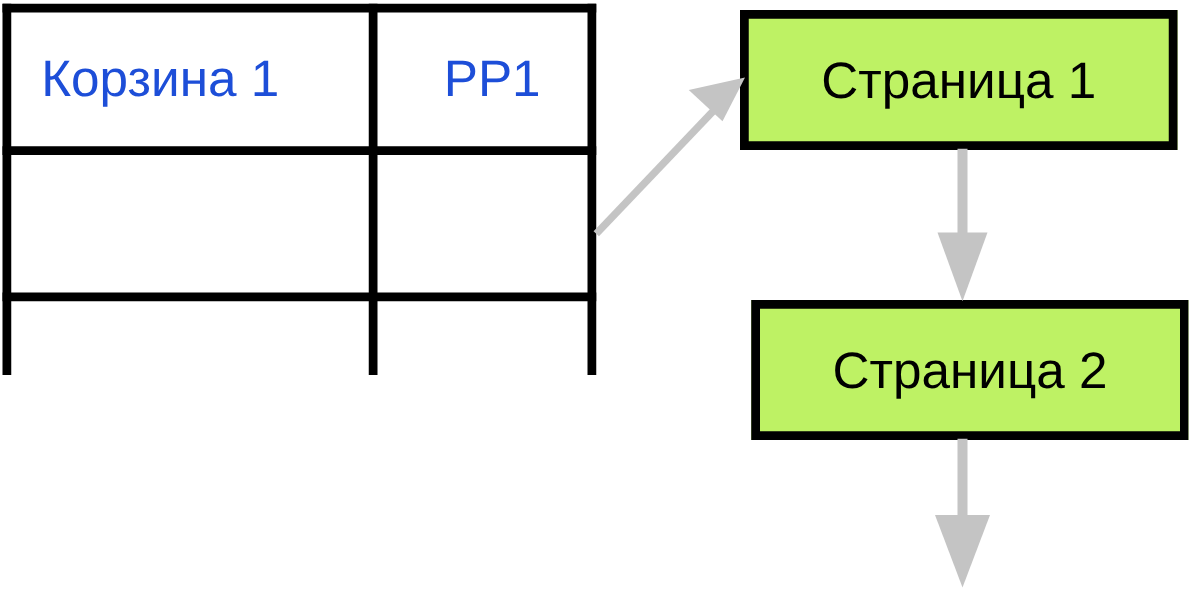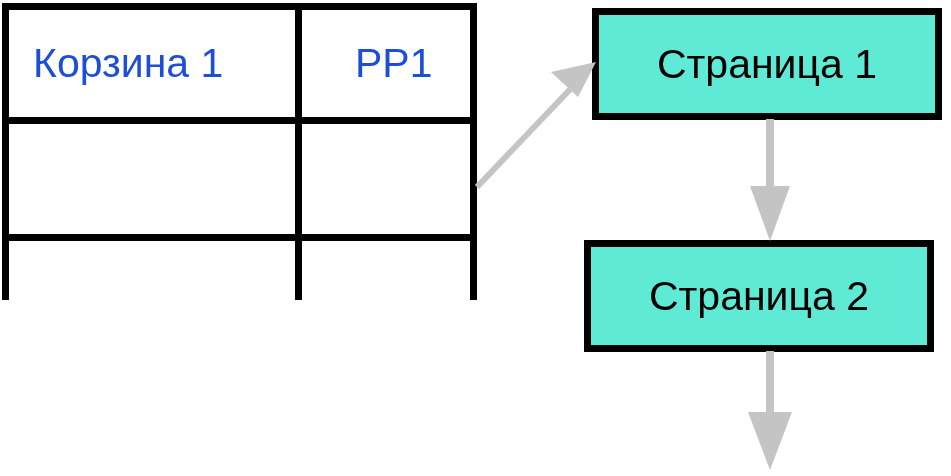--- a/index.html
+++ b/index.html
@@ -60,33 +60,33 @@
   .cell-r1c1 { left: 31px;  top: 40px; }
   .cell-r1c2 { left: 327px; top: 40px; margin-left: 26px; }
   .cell-r2c1 { left: 31px;  top: 157px; }
   .cell-r2c2 { left: 339px; top: 157px; }
 
   
   .page-box {
     position: absolute;
     box-sizing: border-box;
     border: 7px solid #000000;
-    background: #5eead4;
+    background: #bef264;
     display: flex;
     align-items: center;
     justify-content: center;
   }
   .page-box .box-label {
     font-size: 41px;
     line-height: 41px;
     color: #000000;
     white-space: nowrap;
   }
   .page-box-1 { left: 592px; top: 8px;   width: 350px; height: 112px; }
-  .page-box-2 { left: 584px; top: 240px; width: 350px; height: 112px; }
+  .page-box-2 { left: 601px; top: 240px; width: 350px; height: 112px; }
 
   
   .arrow-layer {
     position: absolute;
     left: 0;
     top: 0;
     width: 951px;
     height: 476px;
     pointer-events: none;
   }

